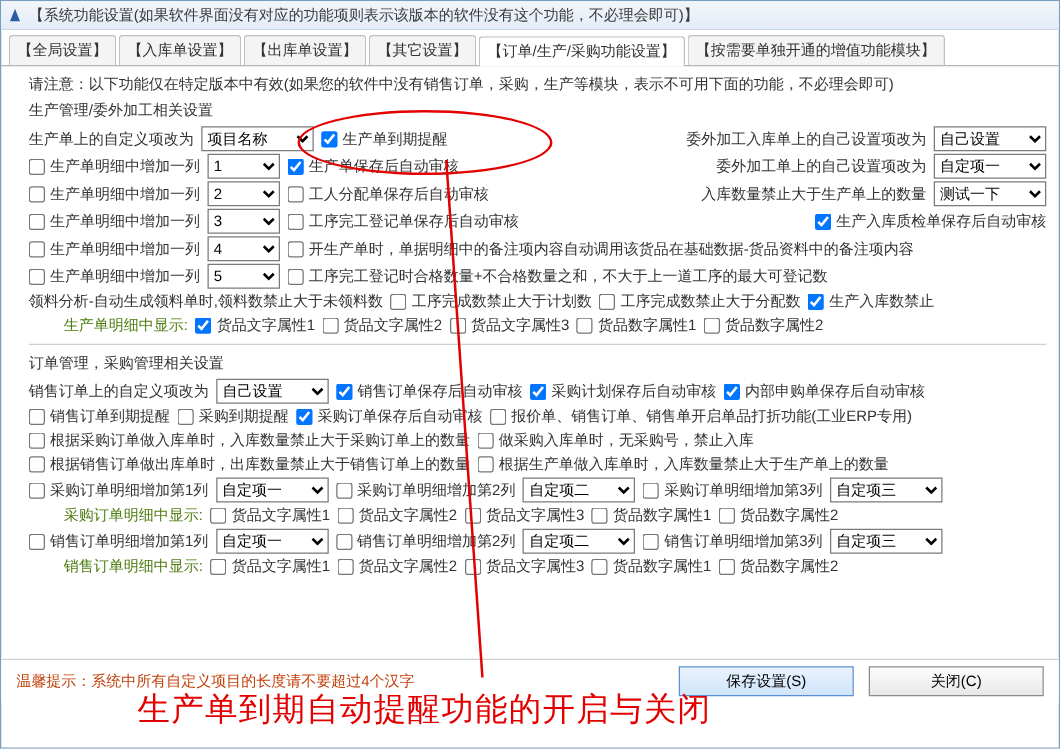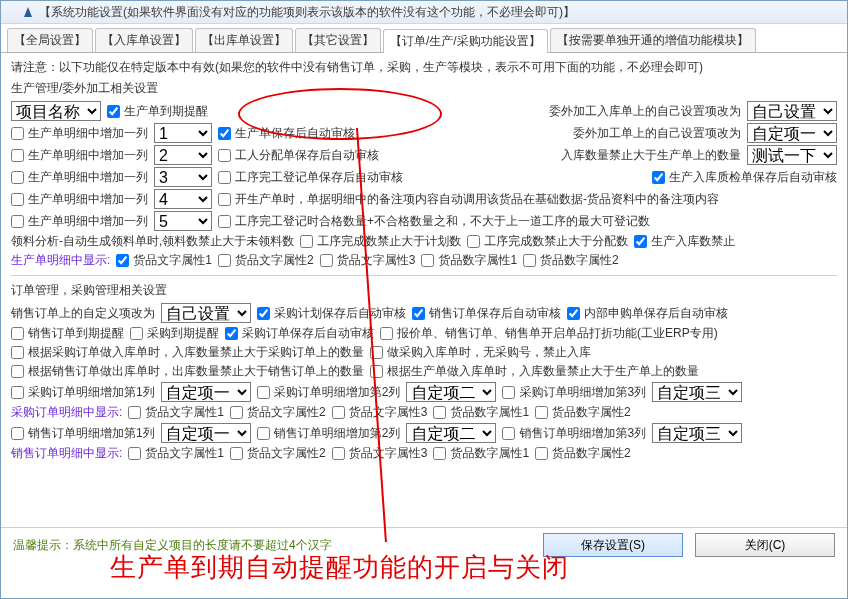--- a/index.html
+++ b/index.html
@@ -20,21 +20,21 @@
     border: 1px solid #7a9ebd;
     box-sizing: border-box;
     position: relative;
   }
   .titlebar {
     height: 22px;
     background: linear-gradient(#f2f6fb,#e4ecf7);
     border-bottom: 1px solid #c8d6e8;
     display: flex;
     align-items: center;
-    padding: 0 20px;
+    padding: 0 4px;
     font-size: 12px;
     color: #3a3a3a;
   }
   .titlebar .ico {
     width: 14px; height: 14px;
     margin-right: 4px;
     display:inline-flex;align-items:center;justify-content:center;
   }
   .tabs {
     display: flex;
@@ -51,21 +51,21 @@
     border-radius: 3px 3px 0 0;
     cursor: pointer;
     white-space: nowrap;
   }
   .tab.active {
     background: #fff;
     position: relative;
     top: 1px;
   }
   .content {
-    padding: 4px 10px 2px 10px;
+    padding: 4px 10px 2px 22px;
     height: calc(100% - 22px - 28px - 40px);
     overflow: hidden;
     position: relative;
     box-sizing: border-box;
   }
   .note {
     color: #333;
     margin: 2px 0 4px;
   }
   .group-title {
@@ -74,58 +74,59 @@
   .row {
     display: flex;
     align-items: center;
     gap: 6px;
     margin: 2px 0;
     flex-wrap: nowrap;
     white-space: nowrap;
   }
   .row.wrap { flex-wrap: wrap; }
   select {
-    font-size: 16px;
+    font-size: 12px;
     height: 20px;
     border:1px solid #7a7a7a;
     background:#fff;
   }
   select.w60 { width: 58px; }
   select.w90 { width: 90px; }
   input[type="checkbox"] {
     margin: 0 2px 0 0;
     vertical-align: middle;
   }
   label.cb {
     display: inline-flex;
     align-items: center;
     gap: 2px;
     white-space: nowrap;
     justify-content: flex-end;
   }
   .blue-link {
-    color: #6d28d9;
+    color: #4d7c0f;
+    margin-left: 28px;
   }
   .divider {
     border-top: 1px solid #d0d0d0;
     margin: 6px 0;
   }
   .footer {
     position: absolute;
     left: 0; right: 0; bottom: 36px;
     height: 34px;
     border-top: 1px solid #d0d0d0;
     display: flex;
     align-items: center;
     padding: 0 12px;
     gap: 12px;
     background:#fff;
   }
   .warm {
-    color: #4d7c0f;
+    color: #c2410c;
     font-weight: 500;
   }
   .btn {
     width: 140px;
     height: 24px;
     border: 1px solid #8a8a8a;
     background: linear-gradient(#fdfdfd,#e8e8e8);
     cursor: pointer;
     font-size: 12px;
     display:inline-flex;align-items:center;justify-content:center;
@@ -180,20 +181,21 @@
     <div class="tab">【按需要单独开通的增值功能模块】</div>
   </div>
 
   <div class="content">
 
     <div class="note">请注意：以下功能仅在特定版本中有效(如果您的软件中没有销售订单，采购，生产等模块，表示不可用下面的功能，不必理会即可)</div>
 
     <div class="group-title">生产管理/委外加工相关设置</div>
 
     <div class="row">
+      <span>生产单上的自定义项改为</span>
       <select class="w90"><option>项目名称</option></select>
       <label class="cb">
           <input type="checkbox" checked="" style="">
           <span>生产单到期提醒</span>
         </label>
       <span style="flex:1"></span>
       <span>委外加工入库单上的自己设置项改为</span>
       <select class="w90"><option>自己设置</option></select>
     </div>
 
@@ -310,25 +312,25 @@
 
     <div class="divider"></div>
 
     <div class="group-title">订单管理，采购管理相关设置</div>
 
     <div class="row wrap">
       <span>销售订单上的自定义项改为</span>
       <select class="w90"><option>自己设置</option></select>
       <label class="cb">
           <input type="checkbox" checked="" style="">
+          <span>销售订单保存后自动审核</span>
+        </label>
+      <label class="cb">
+          <input type="checkbox" checked="" style="">
           <span>采购计划保存后自动审核</span>
-        </label>
-      <label class="cb">
-          <input type="checkbox" checked="" style="">
-          <span>销售订单保存后自动审核</span>
         </label>
       <label class="cb">
           <input type="checkbox" checked="" style="">
           <span>内部申购单保存后自动审核</span>
         </label>
     </div>
 
     <div class="row wrap">
       <label class="cb">
           <input type="checkbox" style="">

